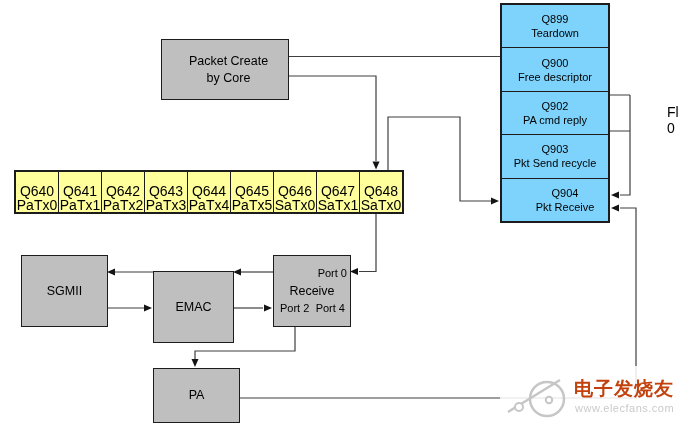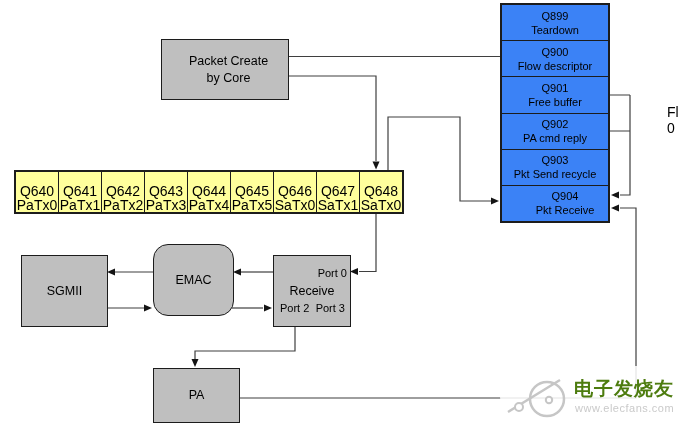--- a/index.html
+++ b/index.html
@@ -27,40 +27,40 @@
   }
   .qcell{
     flex:1;border-right:1.5px solid #1c1c1c;display:flex;flex-direction:column;
     align-items:center;justify-content:flex-end;font-size:14px;line-height:14px;
   }
   .qcell:last-child{border-right:none;}
 
   
   #rx-table{
     position:absolute;left:500px;top:3px;width:110px;height:220px;z-index:2;
-    display:flex;flex-direction:column;background:#3b82f6;
+    display:flex;flex-direction:column;background:#7dd3fc;
     border:2px solid #1c1c1c;box-sizing:border-box;
   }
   .rrow{
     flex:1;border-bottom:1.5px solid #1c1c1c;display:flex;flex-direction:column;
     align-items:center;justify-content:center;font-size:11px;line-height:14px;
   }
   .rrow:last-child{border-bottom:none;padding-left:20px;}
 
   #flow-label{position:absolute;left:639px;top:104px;z-index:2;font-size:14px;padding-left:28px;}
 
   
   #watermark{
     position:absolute;left:500px;top:366px;width:179px;height:62px;z-index:3;
     background:rgba(255,255,255,0.86);border-radius:32px;
   }
   #wm-inner{position:absolute;left:0;top:0;width:179px;height:62px;}
   #wm-title{
     position:absolute;left:74px;top:10px;width:102px;font-size:19px;font-weight:bold;
-    color:#4d7c0f;letter-spacing:1px;white-space:nowrap;
+    color:#c2410c;letter-spacing:1px;white-space:nowrap;
   }
   #wm-url{position:absolute;left:75px;top:36px;font-size:11px;color:#cacaca;letter-spacing:0.5px;}
 </style>
 </head>
 <body>
 
 <div id="canvas">
 
   <svg id="wires" width="679" height="428" viewBox="0 0 679 428">
 
@@ -166,25 +166,21 @@
     </div>
   </div>
 
   <div id="rx-table">
     <div class="rrow">
       <div>Q899</div>
       <div>Teardown</div>
     </div>
     <div class="rrow">
       <div>Q900</div>
-      <div>Flow descriptor</div>
-    </div>
-    <div class="rrow">
-      <div>Q901</div>
-      <div>Free buffer</div>
+      <div>Free descriptor</div>
     </div>
     <div class="rrow">
       <div>Q902</div>
       <div>PA cmd reply</div>
     </div>
     <div class="rrow">
       <div>Q903</div>
       <div>Pkt Send recycle</div>
     </div>
     <div class="rrow">
@@ -192,29 +188,29 @@
       <div>Pkt Receive</div>
     </div>
   </div>
 
   <div id="flow-label">Flow 0</div>
 
   <div class="block" style="left:21px;top:255px;width:85px;height:70px;">
     <span>SGMII</span>
   </div>
 
-  <div class="block" style="left:153px;top:244px;width:79px;height:70px;border-radius:15px;">
+  <div class="block" style="left:153px;top:271px;width:79px;height:70px;">
     <span>EMAC</span>
   </div>
 
   <div class="block" style="left:273px;top:255px;width:76px;height:70px;">
     <span>Receive</span>
     <span class="port" style="right:3px;top:12px;">Port 0</span>
     <span class="port" style="left:6px;bottom:13px;margin-top:28px;">Port 2</span>
-    <span class="port" style="right:5px;bottom:13px;">Port 3</span>
+    <span class="port" style="right:5px;bottom:13px;">Port 4</span>
   </div>
 
   <div class="block" style="left:153px;top:368px;width:85px;height:53px;">
     <span>PA</span>
   </div>
 
   <div id="watermark">
     <svg id="wm-inner" width="179" height="62" viewBox="0 0 179 62">
       <circle cx="47" cy="33" r="17" fill="none" stroke="#c6c6c6" stroke-width="2.5"></circle>
       <path d="M8,46 L60,14" fill="none" stroke="#c6c6c6" stroke-width="2.5"></path>

